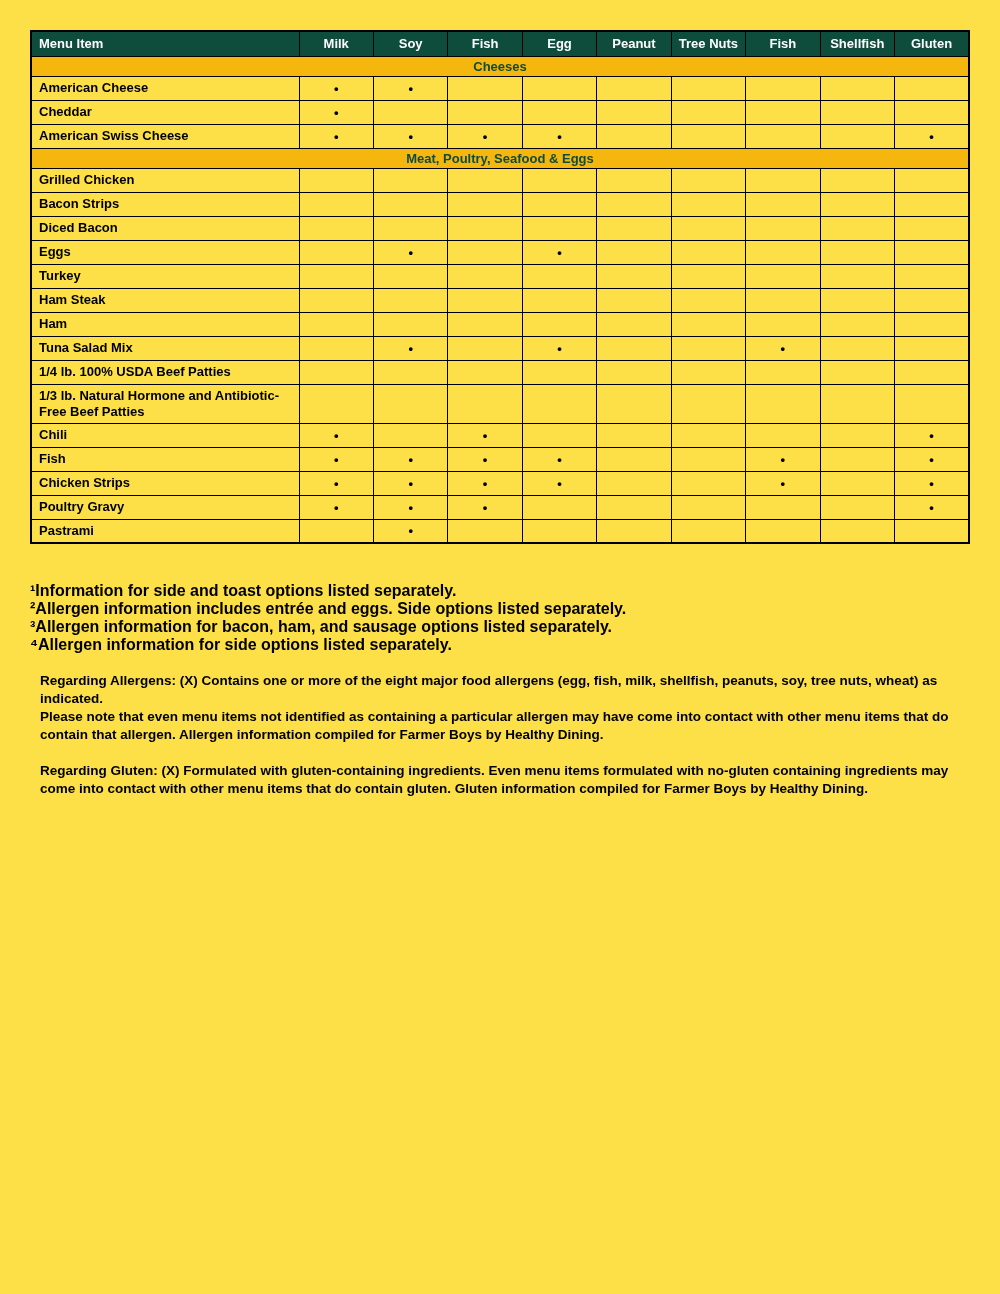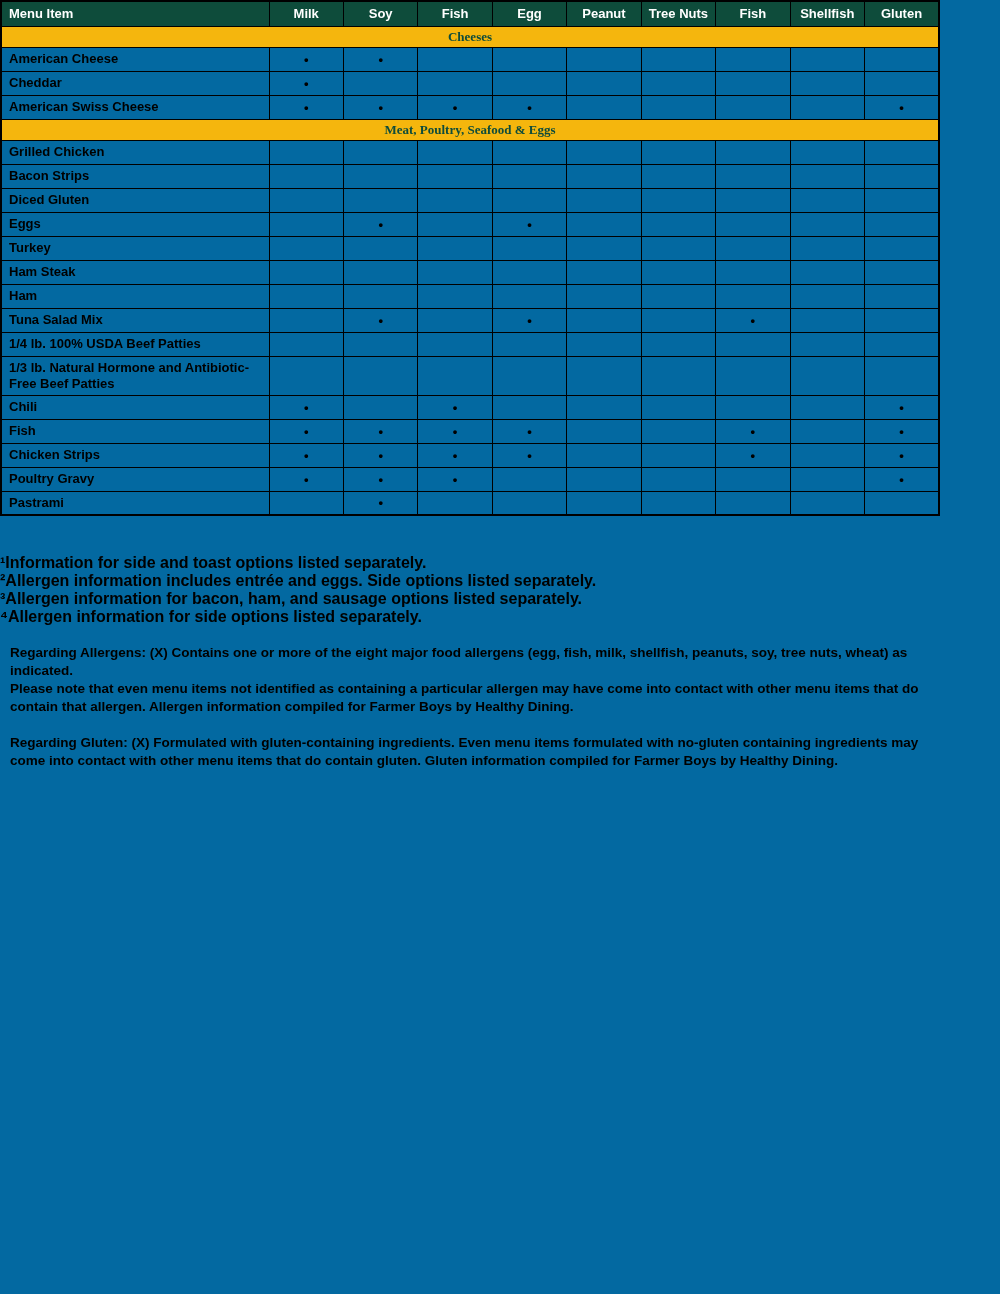--- a/index.html
+++ b/index.html
@@ -11,21 +11,22 @@
   }
   *{box-sizing:border-box;}
   html,body{margin:0;padding:0;background:#ffffff;}
   body{
     font-family:"Liberation Sans","DejaVu Sans",sans-serif;
     color:#000;
   }
   .page{
     width:1000px;
     min-height:1294px;
-    background:#0369a1;
+    background:#fde047;
+    padding:30px;
   }
   table.allergen{
     width:940px;
     border-collapse:collapse;
     table-layout:fixed;
     border:2px solid var(--border);
   }
   col.col-menu{width:268px;}
   table.allergen th,
   table.allergen td{
@@ -38,21 +39,21 @@
     background:var(--header-bg);
     color:var(--header-text);
     font-weight:bold;
     text-align:center;
     padding:2px 3px;
   }
   tr.header-row th.menu-col{
     text-align:left;
     padding-left:7px;
   }
-  tr.section-row{height:19px;font-family:Liberation Serif, serif;}
+  tr.section-row{height:19px;}
   tr.section-row td{
     background:var(--section-bg);
     color:var(--section-text);
     font-weight:bold;
     text-align:center;
     padding:2px 4px;
   }
   tr.body-row{height:24px;}
   td.item-cell{
     text-align:left;
@@ -181,21 +182,21 @@
           <td class="mark-cell"></td>
           <td class="mark-cell"></td>
           <td class="mark-cell"></td>
           <td class="mark-cell"></td>
           <td class="mark-cell"></td>
           <td class="mark-cell"></td>
           <td class="mark-cell"></td>
           <td class="mark-cell"></td>
         </tr>
         <tr class="body-row">
-          <td class="item-cell">Diced Gluten</td>
+          <td class="item-cell">Diced Bacon</td>
           <td class="mark-cell"></td>
           <td class="mark-cell"></td>
           <td class="mark-cell"></td>
           <td class="mark-cell"></td>
           <td class="mark-cell"></td>
           <td class="mark-cell"></td>
           <td class="mark-cell"></td>
           <td class="mark-cell"></td>
           <td class="mark-cell"></td>
         </tr>

